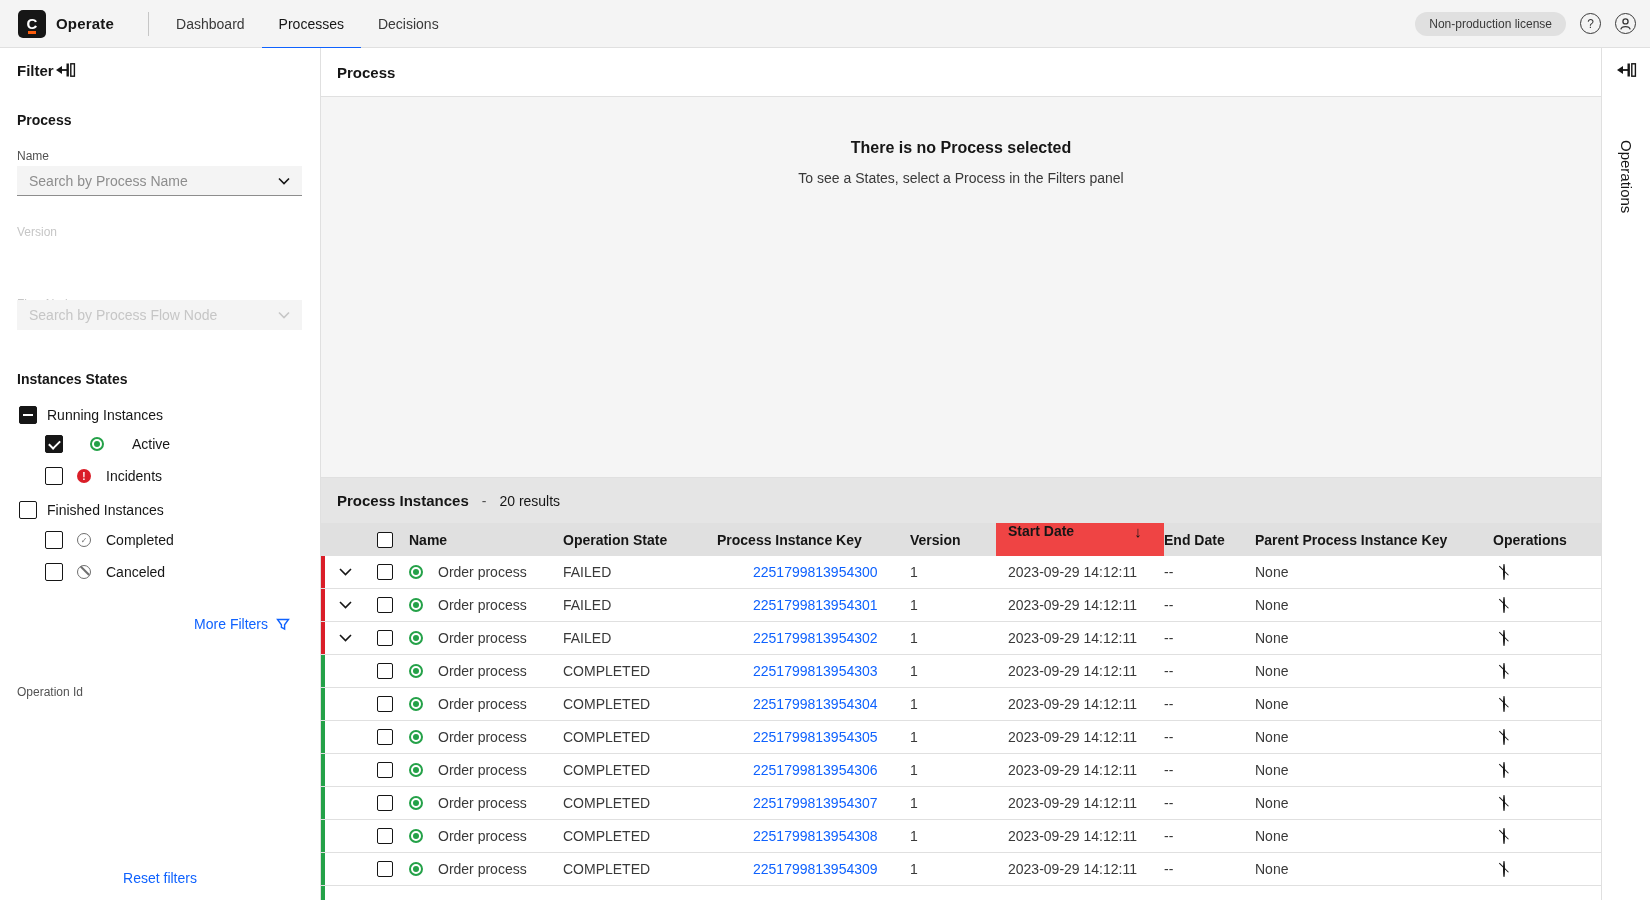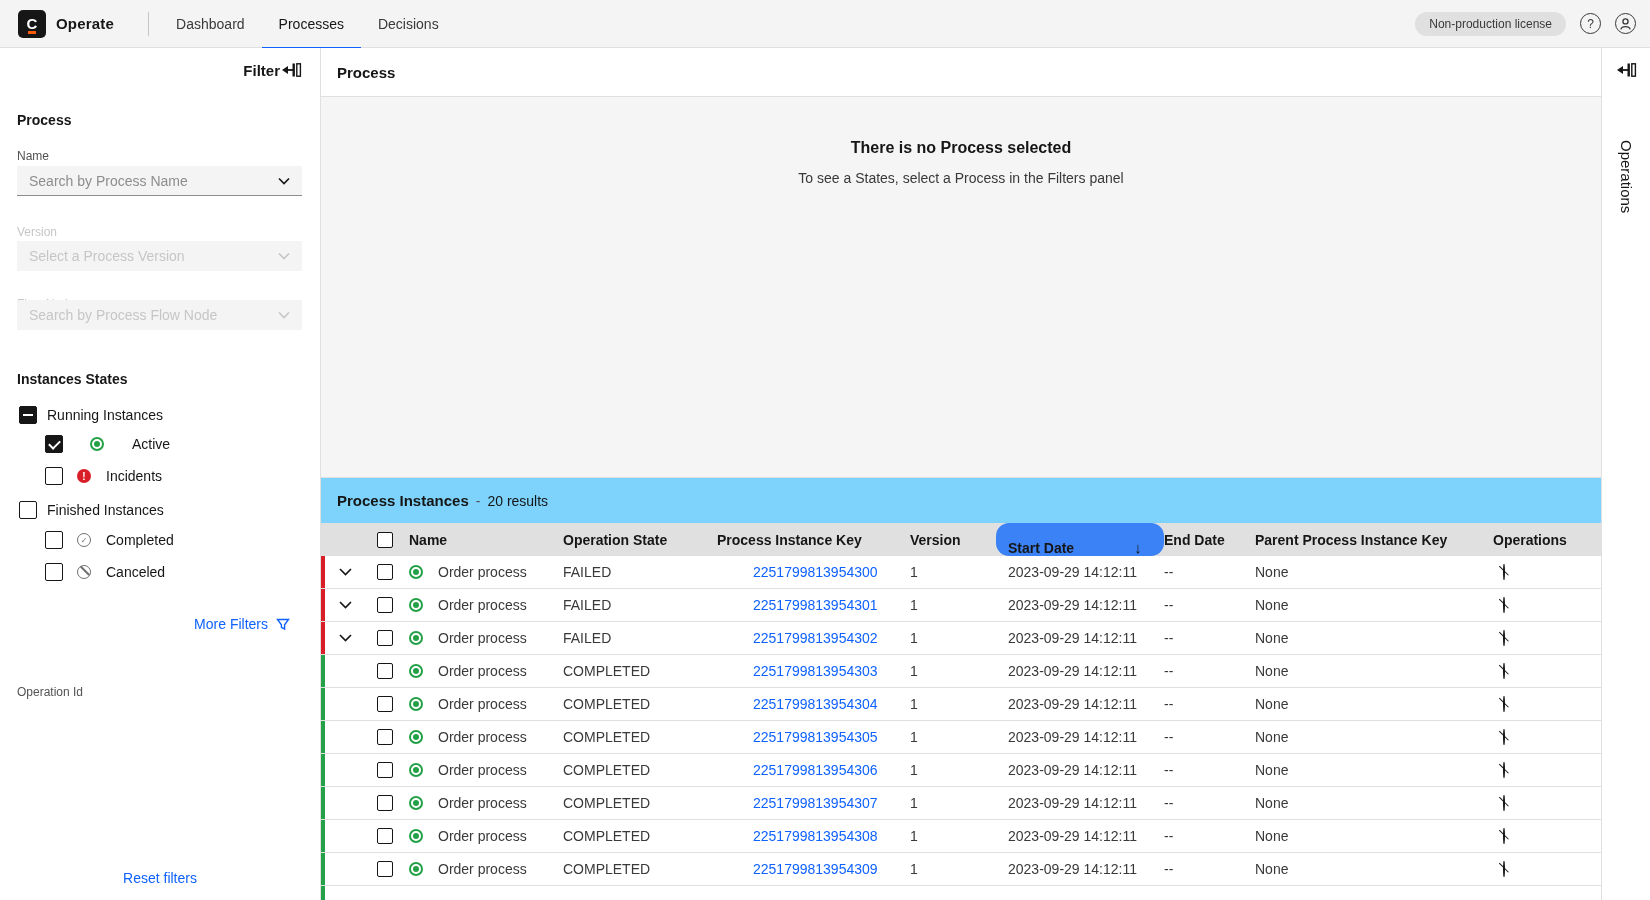--- a/index.html
+++ b/index.html
@@ -22,21 +22,21 @@
   .license-badge { background:#e0e0e0; color:#393939; border-radius:12px; font-size:12px; padding:5px 14px; }
   .round-icon { width:21px; height:21px; border-radius:50%; border:1.6px solid #393939; display:flex;
                 align-items:center; justify-content:center; font-size:12px; color:#393939; background:transparent; }
 
   
   .workspace { display:flex; height:852px; }
 
   
   .sidebar { width:321px; background:#fff; border-right:1px solid #e0e0e0; position:relative; flex:none; }
   .filter-header { position:absolute; top:0; left:0; right:0; height:44px; display:flex; align-items:center;
-                   justify-content:flex-end; padding:0 18px 0 17px; }
+                   justify-content:flex-start; padding:0 18px 0 17px; }
   .filter-title { font-weight:bold; font-size:15px; }
   .collapse-btn { width:22px; height:16px; cursor:pointer; }
   .sec-heading { position:absolute; left:17px; font-weight:bold; font-size:14px; }
   .field-label { position:absolute; left:17px; font-size:12px; color:#525252; }
   .field-label.disabled { color:#c6c6c6; }
   .combo { position:absolute; left:17px; width:285px; height:30px; background:#f4f4f4; display:flex; align-items:center;
            padding:0 12px; font-size:14px; color:#8d8d8d; justify-content:space-between; cursor:pointer; }
   .combo.enabled { border-bottom:1px solid #8d8d8d; }
   .combo.disabled { color:#c6c6c6; cursor:default; }
   .combo .chev { flex:none; }
@@ -65,30 +65,30 @@
   .reset-filters { position:absolute; top:822px; left:0; right:0; text-align:center; color:#0f62fe;
                    font-size:14px; cursor:pointer; }
 
   
   .main { width:1280px; flex:none; display:flex; flex-direction:column; }
   .panel-header { height:49px; background:#fff; border-bottom:1px solid #e0e0e0; display:flex; align-items:center;
                   padding-left:16px; font-weight:bold; font-size:15px; }
   .diagram-area { height:380px; background:#f5f5f5; display:flex; flex-direction:column; align-items:center; }
   .empty-title { font-weight:bold; font-size:16px; margin-top:42px; }
   .empty-sub { font-size:14px; color:#393939; margin-top:13px; }
-  .instances-bar { height:46px; background:#7dd3fc; border-top:1px solid #e0e0e0; display:flex; align-items:baseline;
-                   padding-left:16px; gap:7px; }
+  .instances-bar { height:46px; background:#e5e5e5; border-top:1px solid #e0e0e0; display:flex; align-items:baseline;
+                   padding-left:16px; gap:13px; }
   .instances-bar { align-items:center; }
   .instances-title { font-weight:bold; font-size:15px; }
   .instances-sep { color:#525252; font-size:14px; }
   .instances-count { font-size:14px; }
 
   .grid-row { display:grid; grid-template-columns:46px 36px 160px 154px 193px 86px 168px 91px 238px 1fr; align-items:center; }
   .thead { height:33px; background:#e0e0e0; font-weight:bold; font-size:14px; }
-  .thead .c-start { background:#3b82f6; height:100%; display:flex; align-items:flex-end;border-radius:13px; }
+  .thead .c-start { background:#ef4444; height:100%; display:flex; align-items:flex-start; }
   .trow { height:33px; border-bottom:1px solid #e0e0e0; font-size:14px; color:#393939; position:relative; background:#fff; }
   .trow .stripe { position:absolute; left:0; top:0; bottom:0; width:4px; }
   .row-failed .stripe { background:#da1e28; }
   .row-completed .stripe { background:#24a148; }
   .cell { overflow:hidden; white-space:nowrap; }
   .c-expand { display:flex; justify-content:flex-start; padding-left:18px; }
   .c-check { display:flex; justify-content:center; }
   .c-name { display:flex; align-items:center; padding-left:6px; gap:15px; }
   .c-start { padding-left:12px; display:flex; align-items:center; gap:6px; }
   .pad19 { }
@@ -155,26 +155,20 @@
 
     <div class="field-label" style="top:101px;">Name</div>
     <div class="combo enabled" style="top:118px;">
       <span>Search by Process Name</span>
       <svg class="chev" width="12" height="8" viewBox="0 0 12 8">
         <polyline points="1,1.5 6,6.5 11,1.5" fill="none" stroke="#161616" stroke-width="1.6"></polyline>
       </svg>
     </div>
 
     <div class="field-label disabled" style="top:177px;">Version</div>
-    <div class="combo disabled" style="top:193px;">
-      <span>Select a Process Version</span>
-      <svg class="chev" width="12" height="8" viewBox="0 0 12 8">
-        <polyline points="1,1.5 6,6.5 11,1.5" fill="none" stroke="#c6c6c6" stroke-width="1.6"></polyline>
-      </svg>
-    </div>
 
     <div class="field-label disabled" style="top:249px;">Flow Node</div>
     <div class="combo disabled" style="top:252px;">
       <span>Search by Process Flow Node</span>
       <svg class="chev" width="12" height="8" viewBox="0 0 12 8">
         <polyline points="1,1.5 6,6.5 11,1.5" fill="none" stroke="#c6c6c6" stroke-width="1.6"></polyline>
       </svg>
     </div>
 
     <div class="sec-heading" style="top:323px;">Instances States</div>

